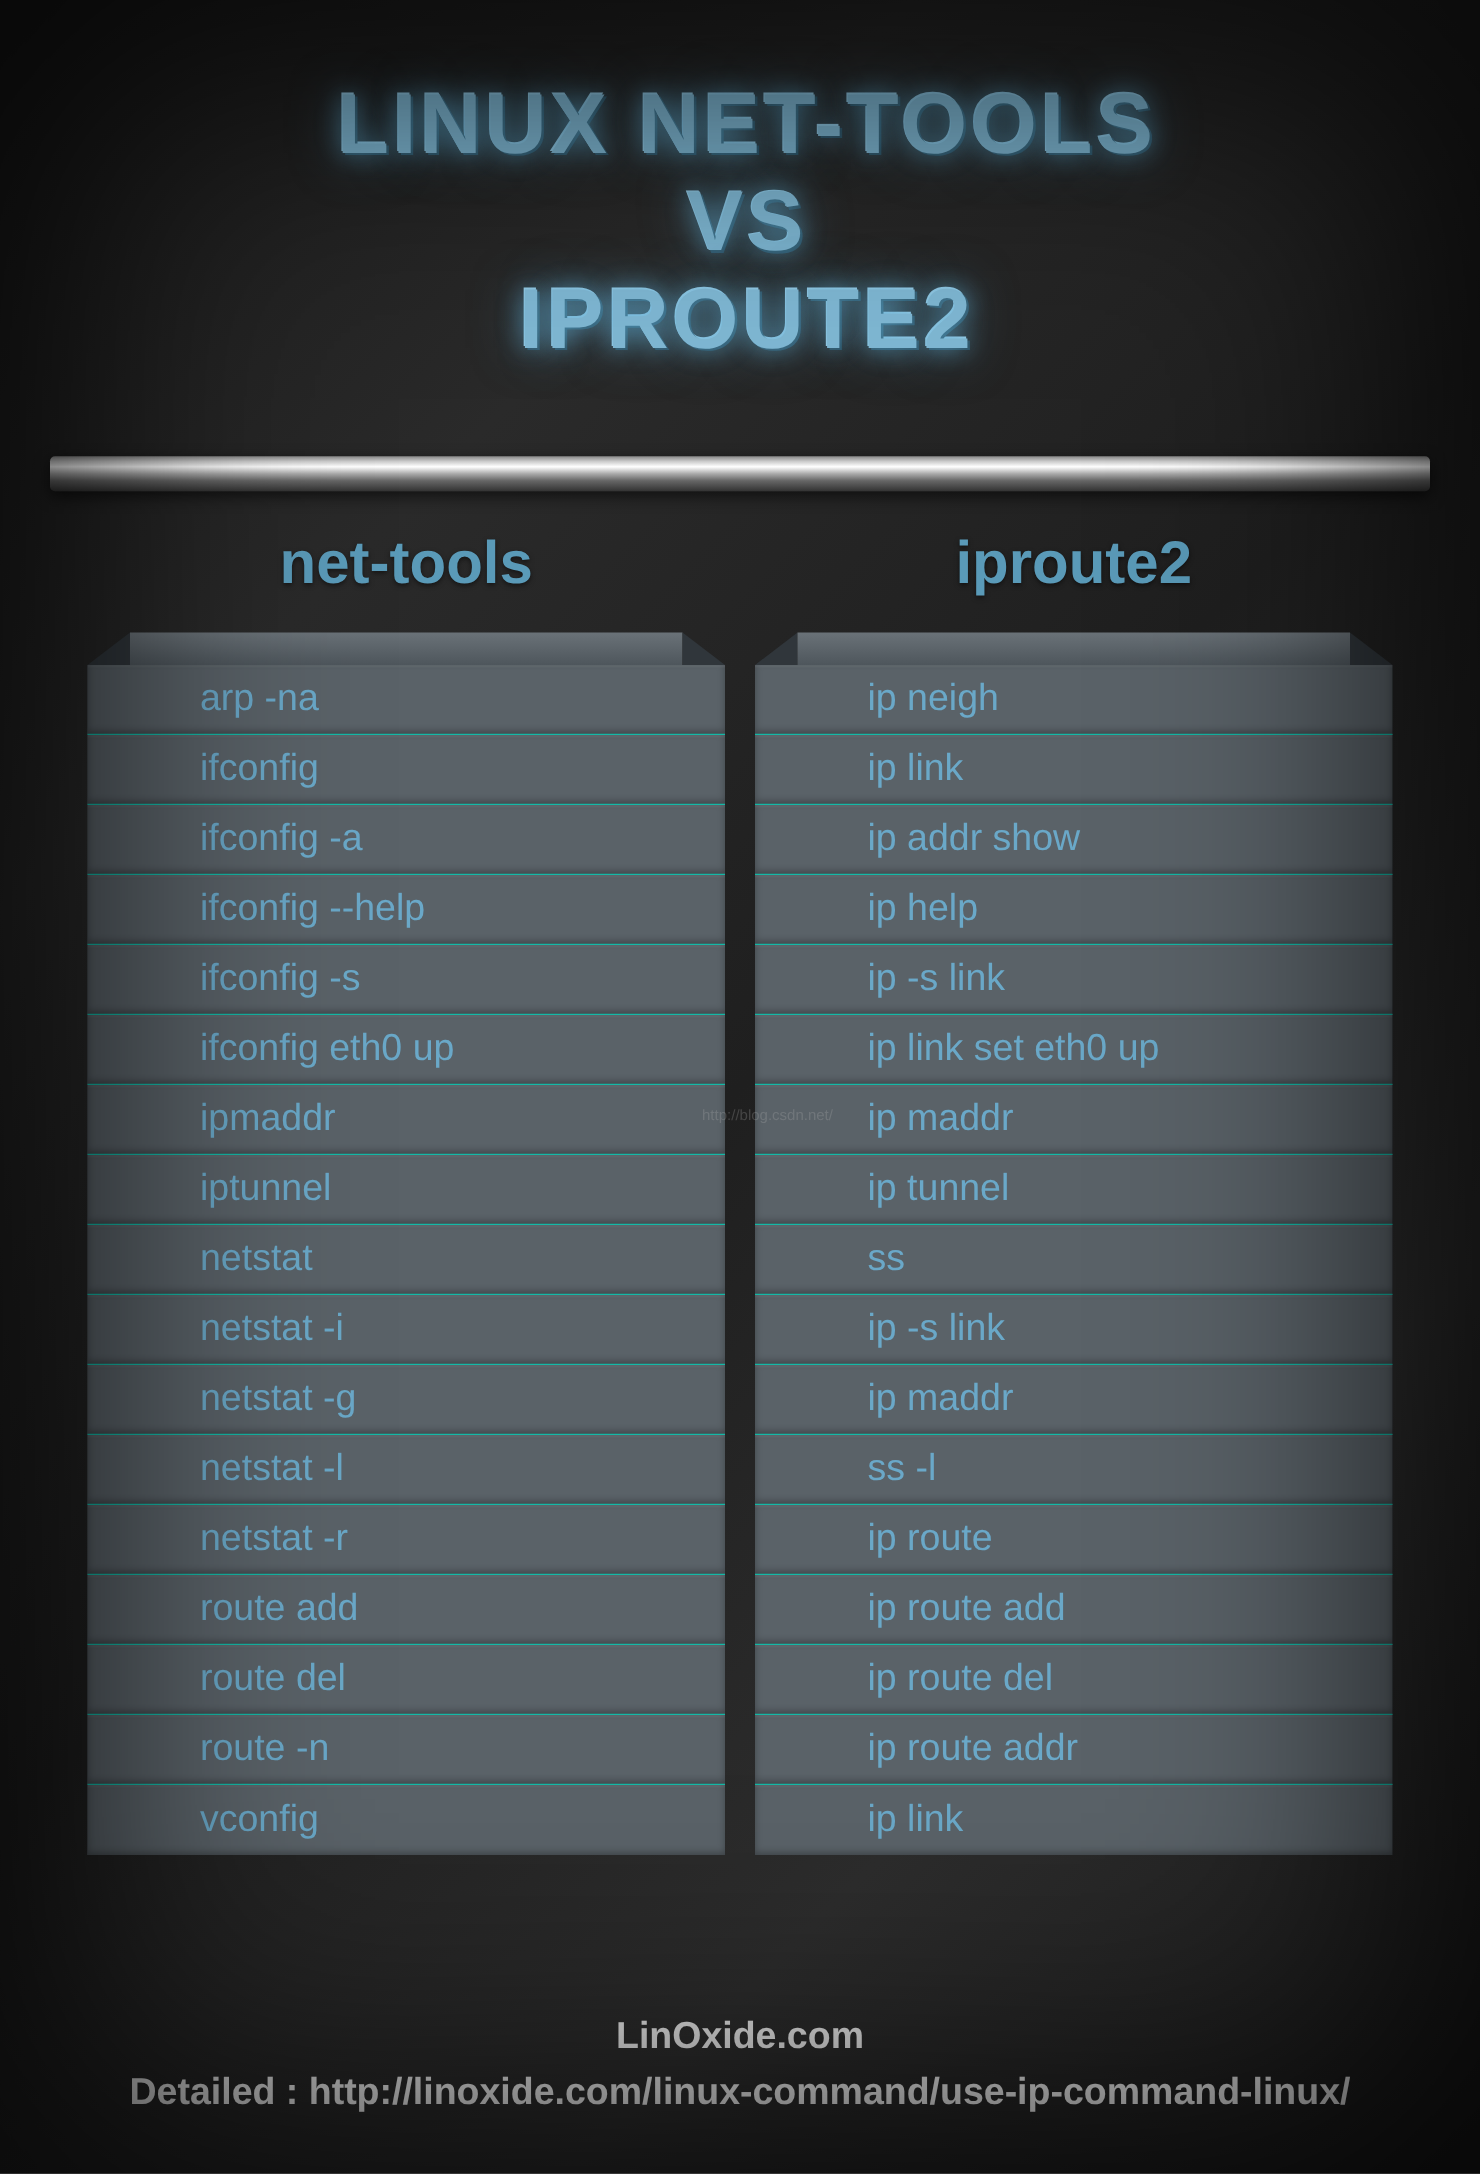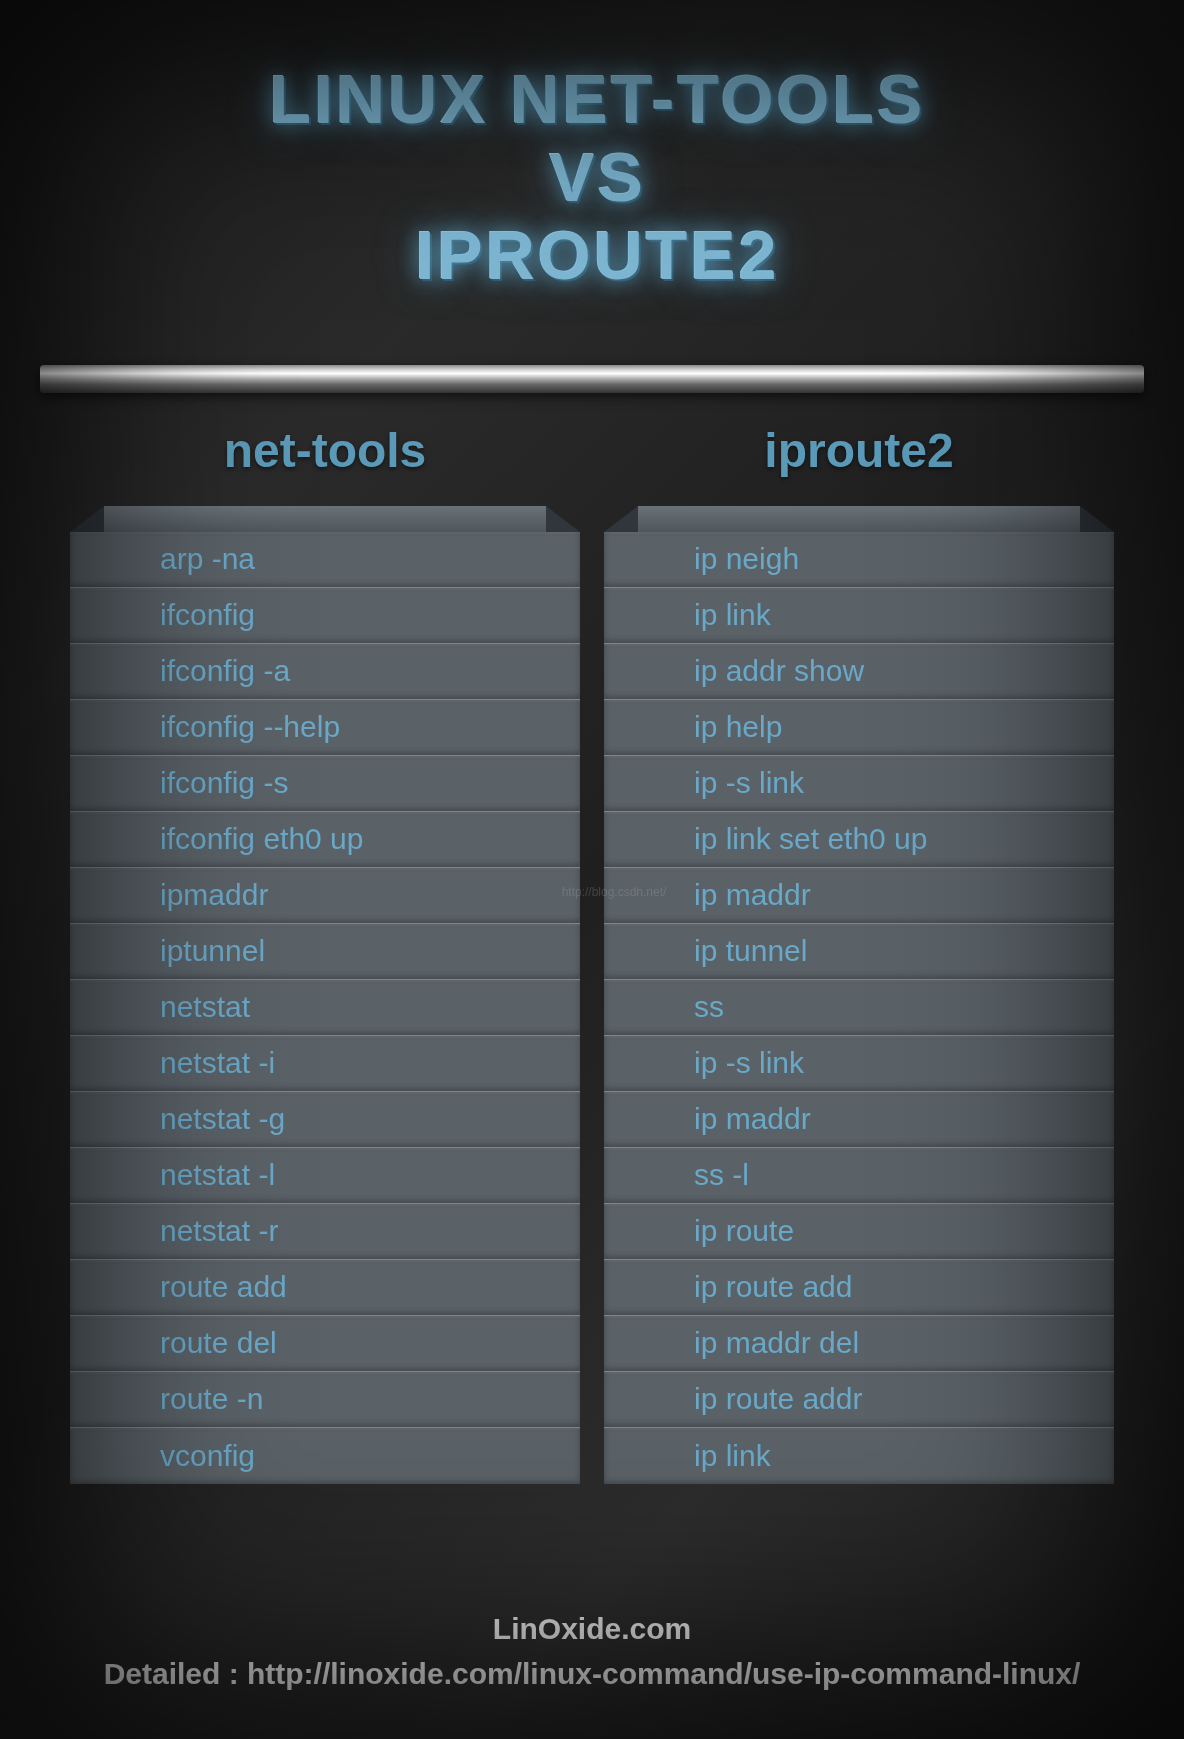--- a/index.html
+++ b/index.html
@@ -243,21 +243,21 @@
           <div class="row">
             <span class="row-text">ss -l</span>
           </div>
           <div class="row">
             <span class="row-text">ip route</span>
           </div>
           <div class="row">
             <span class="row-text">ip route add</span>
           </div>
           <div class="row">
-            <span class="row-text">ip maddr del</span>
+            <span class="row-text">ip route del</span>
           </div>
           <div class="row">
             <span class="row-text">ip route addr</span>
           </div>
           <div class="row">
             <span class="row-text">ip link</span>
           </div>
         </div>
     </div>
   </div>

